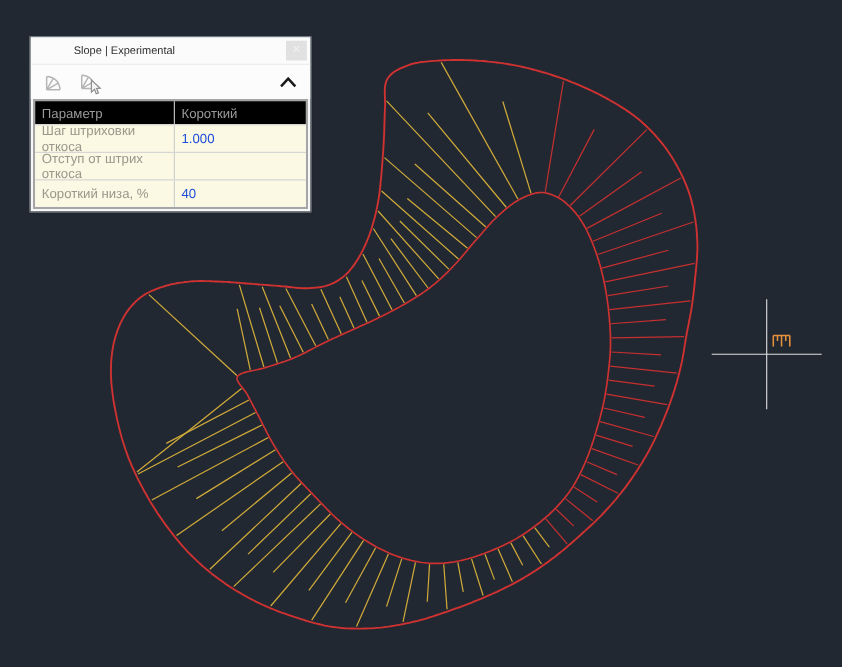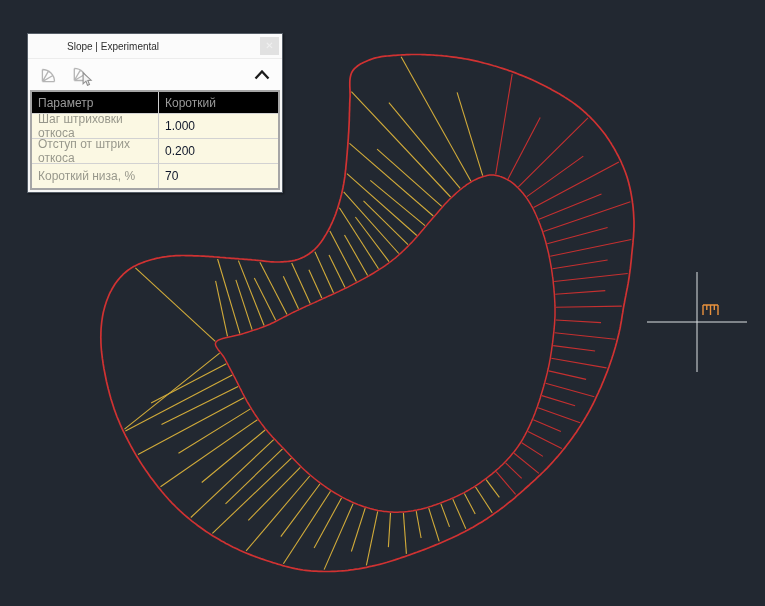--- a/index.html
+++ b/index.html
@@ -30,21 +30,21 @@
   .tool-btn{width:24px;height:24px;border:none;background:transparent;padding:0;
     display:flex;align-items:center;justify-content:center;}
   .collapse-btn{margin-left:auto;width:22px;height:22px;border:none;background:transparent;
     display:flex;align-items:center;justify-content:center;padding:0;}
   .ptable{margin:0 2px 2px 2px;border:2px solid #a5a5a5;background:#fff;}
   .prow{display:flex;height:24px;}
   .prow + .prow{border-top:1px solid #d2d2d2;}
   .prow.header{height:21px;background:#000000;}
   .pcell{display:flex;align-items:center;padding-left:6px;font-size:12px;box-sizing:border-box;}
   .pcell.param{width:127px;border-right:1px solid #cdcdcd;color:#98988c;}
-  .pcell.value{flex:1;color:#0f172a;}
+  .pcell.value{flex:1;color:#1d4ed8;}
   .prow.header .pcell{color:#9a9a9a;}
   .prow.data{background:#fbf8e3;}
 </style>
 </head>
 <body style="background: rgb(34, 40, 49);">
 
 <svg id="canvas-svg" width="765" height="606" viewBox="0 0 765 606">
     <g>
       <line x1="215.3" y1="341.3" x2="135.4" y2="267.8" stroke="#d1ab3a" stroke-width="1.1"></line>
       <line x1="227.5" y1="336.3" x2="215.6" y2="280.8" stroke="#d1ab3a" stroke-width="1.1"></line>
@@ -166,20 +166,19 @@
     <div class="prow header">
       <div class="pcell param">Параметр</div>
       <div class="pcell value">Короткий</div>
     </div>
     <div class="prow data">
       <div class="pcell param">Шаг штриховки откоса</div>
       <div class="pcell value">1.000</div>
     </div>
     <div class="prow data">
       <div class="pcell param">Отступ от штрих откоса</div>
-      <div class="pcell value">0.200</div>
     </div>
     <div class="prow data">
       <div class="pcell param">Короткий низа, %</div>
-      <div class="pcell value">70</div>
+      <div class="pcell value">40</div>
     </div>
   </div>
 </div>
 
 </body></html>

